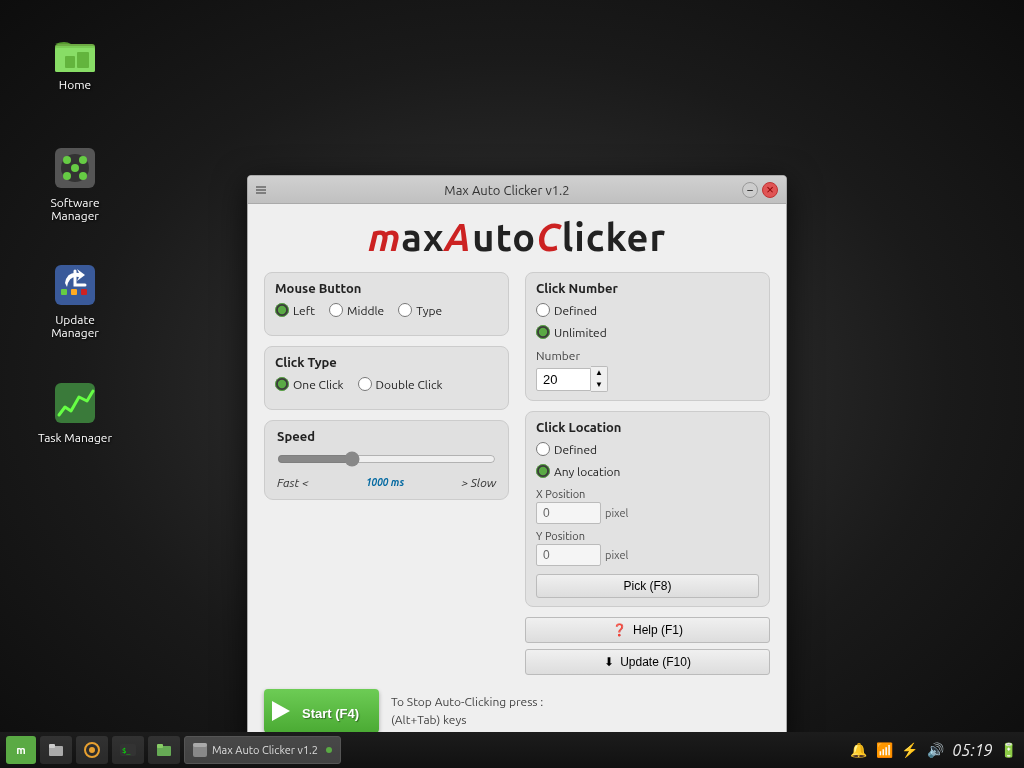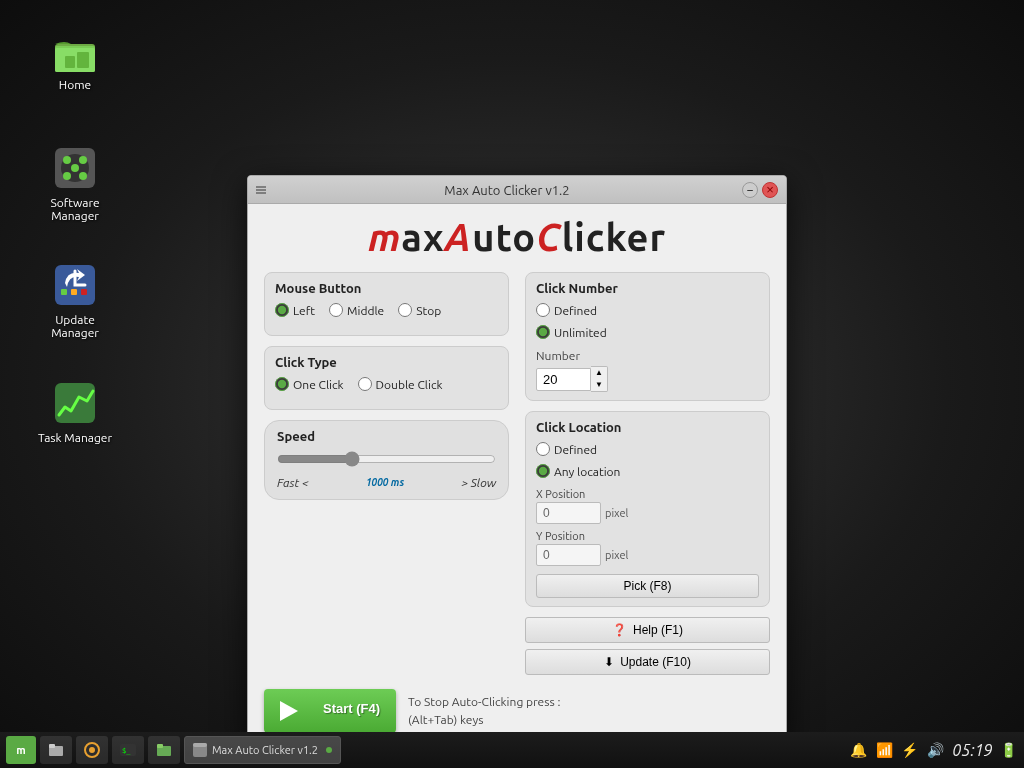--- a/index.html
+++ b/index.html
@@ -160,21 +160,21 @@
       display: flex;
       flex-direction: column;
       gap: 8px;
       margin-bottom: 10px;
     }
 
     
     .speed-section {
       background: #e0e0e0;
       border: 1px solid #ccc;
-      border-radius: 15px;
+      border-radius: 9px;
       padding: 8px 12px 10px;
       margin-top: 0;
     }
     .speed-label {
       font-size: 13px;
       font-weight: bold;
       color: #222;
       margin-bottom: 8px;
     }
     .slider-container {
@@ -281,25 +281,25 @@
       align-items: center;
       margin-top: 14px;
       gap: 12px;
     }
 
     
     .start-btn {
       background: linear-gradient(to bottom, #6dcc55, #4aaa33);
       border: none;
       border-radius: 4px;
-      padding: 12px 16px;
-      cursor: pointer;
-      display: flex;
-      align-items: flex-start;
-      gap: 25px;
+      padding: 12px 8px;
+      cursor: pointer;
+      display: flex;
+      align-items: flex-end;
+      gap: 12px;
       font-size: 13px;
       color: #fff;
       font-weight: bold;
       text-shadow: 1px 1px 1px rgba(0,0,0,0.4);
       box-shadow: 0 2px 4px rgba(0,0,0,0.3);
       min-width: 115px;
     }
     .play-icon {
       width: 0;
       height: 0;
@@ -490,21 +490,21 @@
             <label class="radio-item">
               <input type="radio" name="mouse_btn" checked="" style="">
               <span>Left</span>
             </label>
             <label class="radio-item">
               <input type="radio" name="mouse_btn" style="">
               <span>Middle</span>
             </label>
             <label class="radio-item">
               <input type="radio" name="mouse_btn" style="">
-              <span>Stop</span>
+              <span>Type</span>
             </label>
           </div>
         </div>
 
         <div class="section-box">
           <div class="section-label">Click Type</div>
           <div class="radio-group">
             <label class="radio-item">
               <input type="radio" name="click_type" checked="" style="">
               <span>One Click</span>

